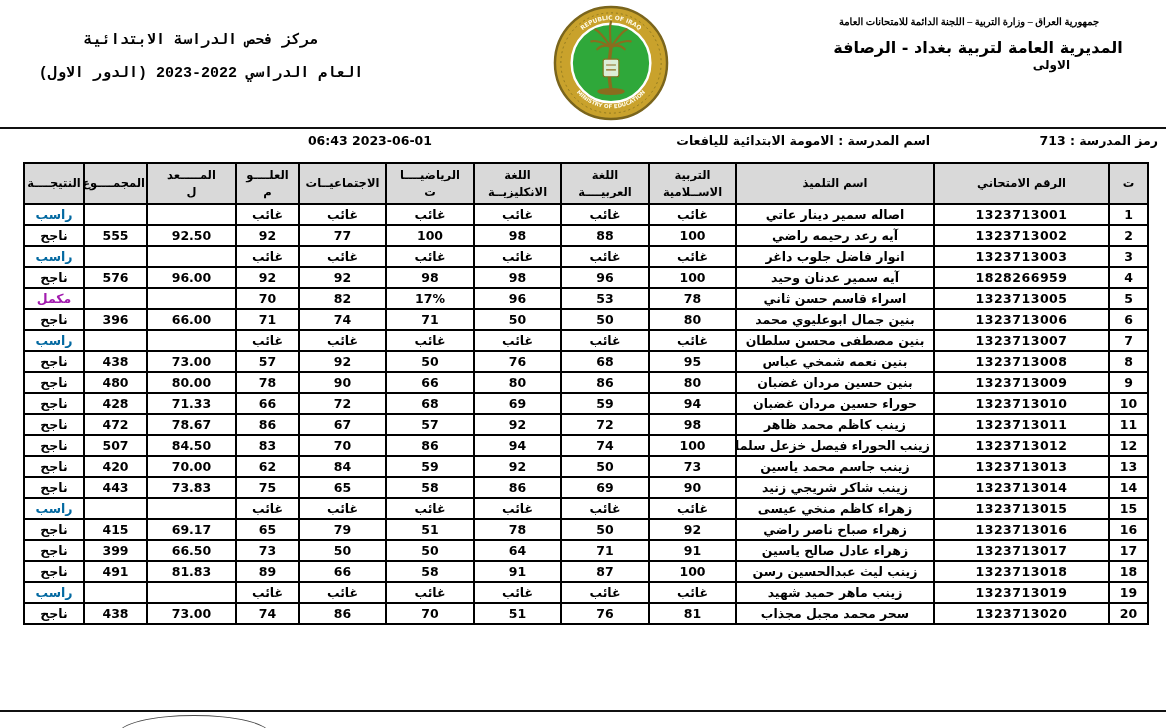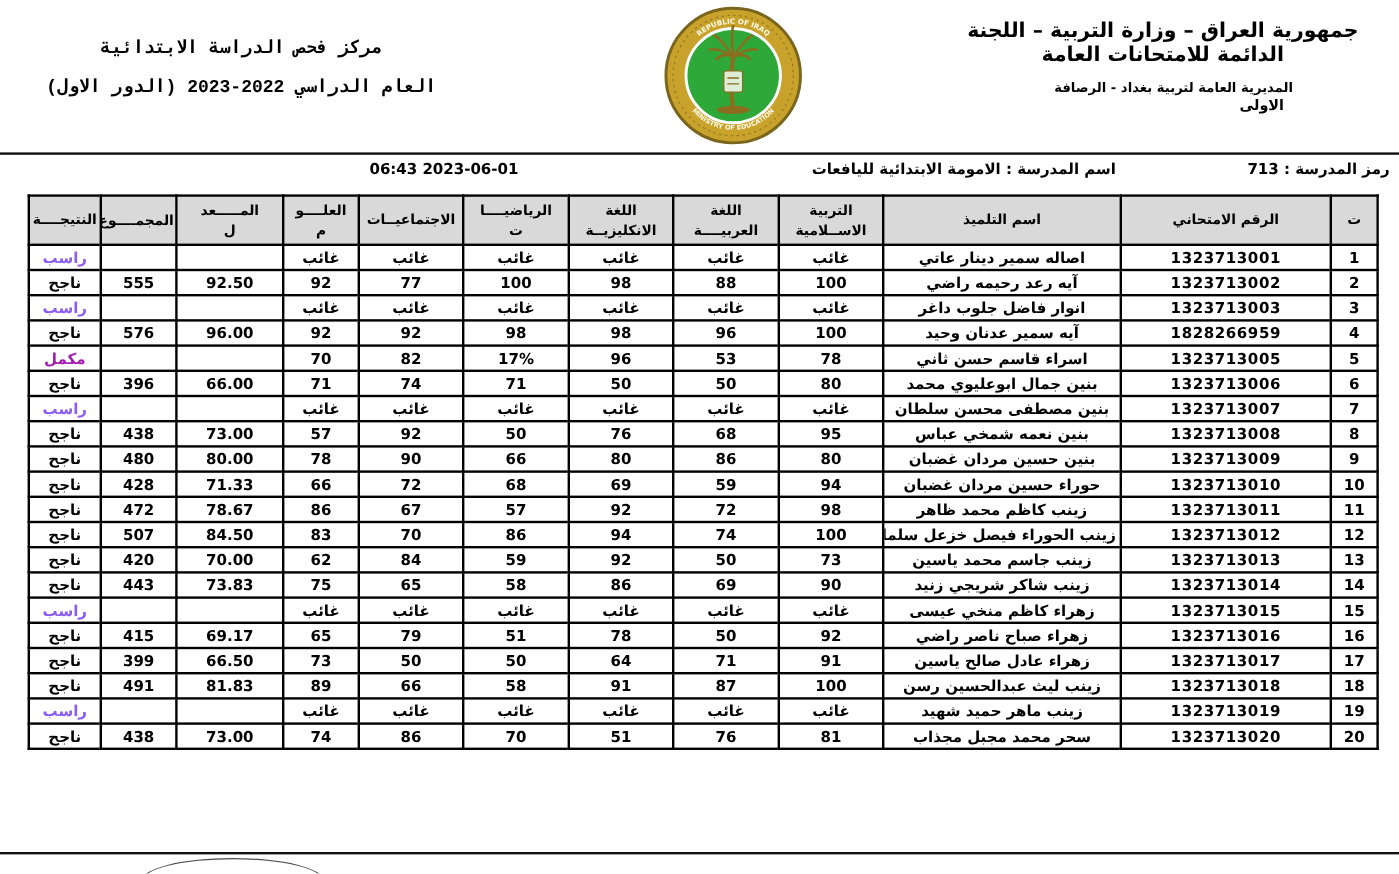--- a/index.html
+++ b/index.html
@@ -6,22 +6,22 @@
   html,body { width:1166px; height:728px; overflow:hidden; }
   body {
     position:relative;
     background:#ffffff;
     font-family:"DejaVu Sans","Liberation Sans",sans-serif;
     font-weight:700;
     color:#000;
   }
   
   .hdr-right { position:absolute; top:16px; right:6px; width:382px; text-align:center; }
-  .hdr-right .l1 { font-size:17px; margin-bottom:11px; }
-  .hdr-right .l2 { font-size:11px; width:300px; margin:0 32px 0 auto; }
+  .hdr-right .l1 { font-size:10px; margin-bottom:11px;font-family:Liberation Serif, serif; }
+  .hdr-right .l2 { font-size:16px; width:300px; margin:0 32px 0 auto; }
   .hdr-right .l3 { font-size:12px; width:300px; margin:1px 90px 0 auto; text-align:right; }
   .hdr-left { position:absolute; top:30px; left:0; width:402px; text-align:center; }
   .hdr-left div { font-size:15px; margin-bottom:14px;font-family:Liberation Mono, monospace; }
   
   .logo { position:absolute; top:4px; left:552px; width:118px; height:118px; }
   
   .rule1 { position:absolute; top:127px; left:0; width:1166px; height:2px; background:#111; }
   .rule2 { position:absolute; top:710px; left:0; width:1166px; height:2px; background:#111; }
   
   .info { position:absolute; top:133px; left:0; width:1166px; height:22px; font-size:12.5px; }
@@ -45,21 +45,21 @@
     background:#d9d9d9; font-size:11.5px; line-height:1.4;
     height:41px; white-space:pre-line; font-weight:700; padding:0 1px;
   }
   table.res td { height:21px; font-size:12.5px; font-weight:700; background:#fff; }
   td.c-num   { background:#d9d9d9; font-size:12px; }
   td.c-exam  { font-size:13px; letter-spacing:.5px; direction:ltr; }
   td.c-name  { text-align:left; font-size:12px; padding:0 3px; white-space:nowrap; }
   td.c-grade { font-size:12.5px; }
   td.shaded  { background:#d9d9d9; font-size:12px; }
   td.c-result { font-size:12px; }
-  td.fail { background:#e86a5e; color:#8b5cf6; }
+  td.fail { background:#e86a5e; color:#0369a1; }
   td.supp { background:#f2b5ae; color:#a21caf; }
   
   .stamp {
     position:absolute; top:715px; left:118px; width:152px; height:38px;
     border:1.5px solid #4a4a4a; border-radius:50%; background:transparent;
   }
 </style>
 </head>
 <body>
 

